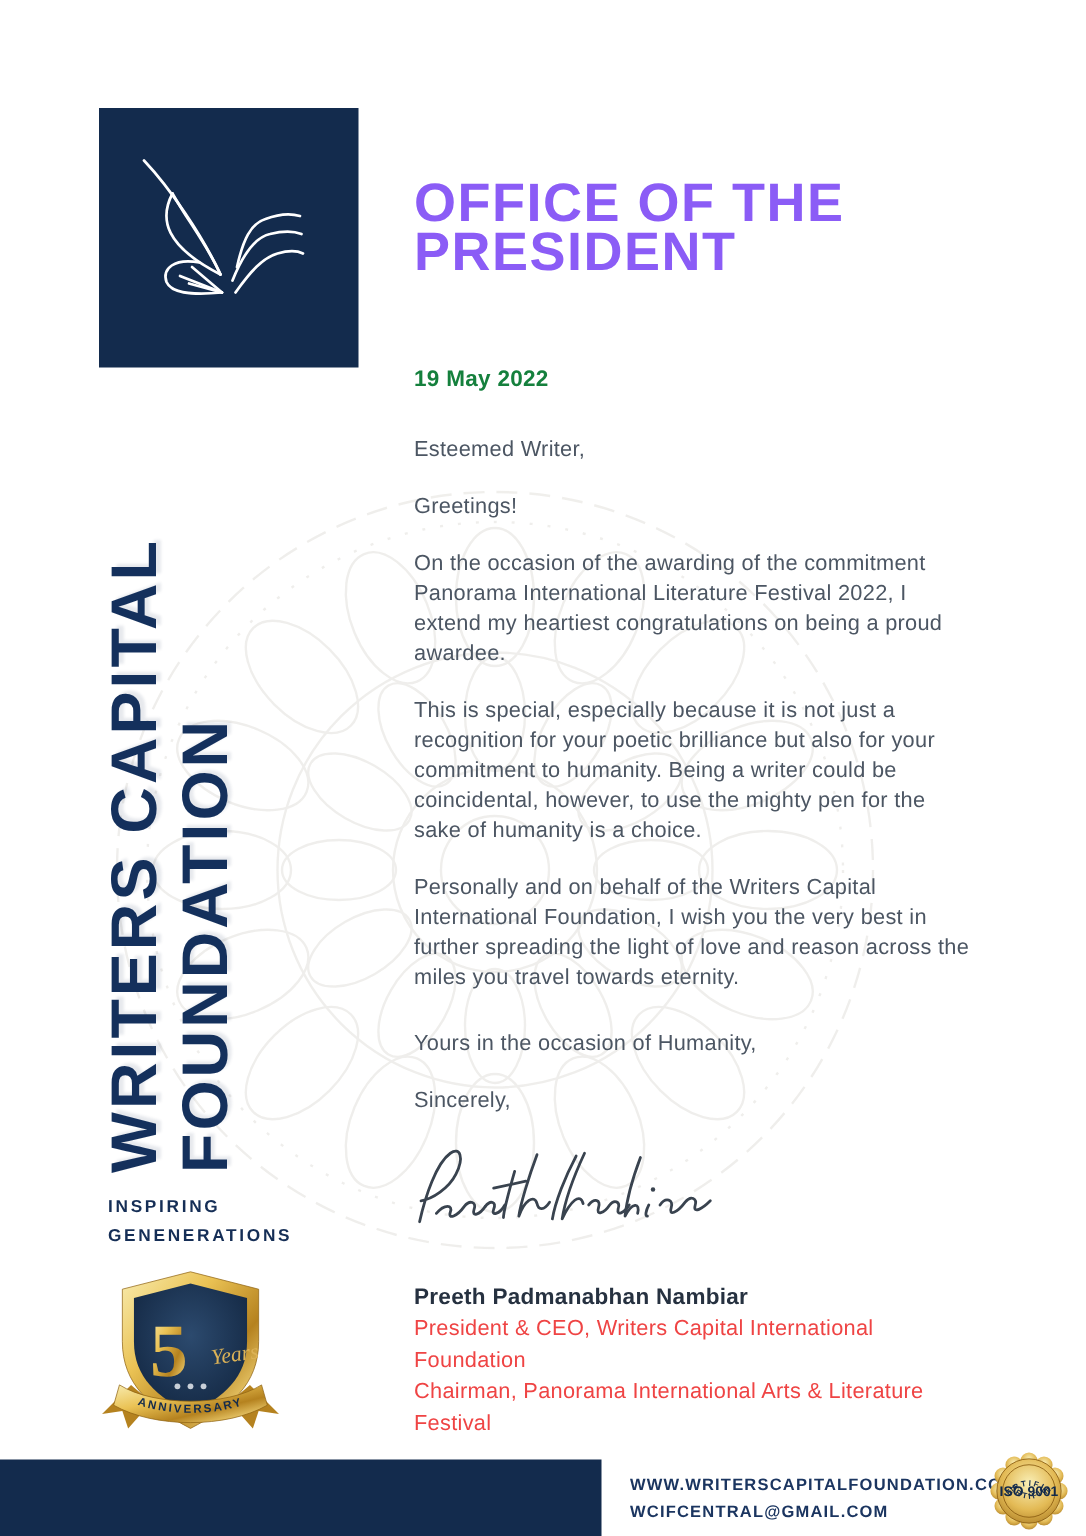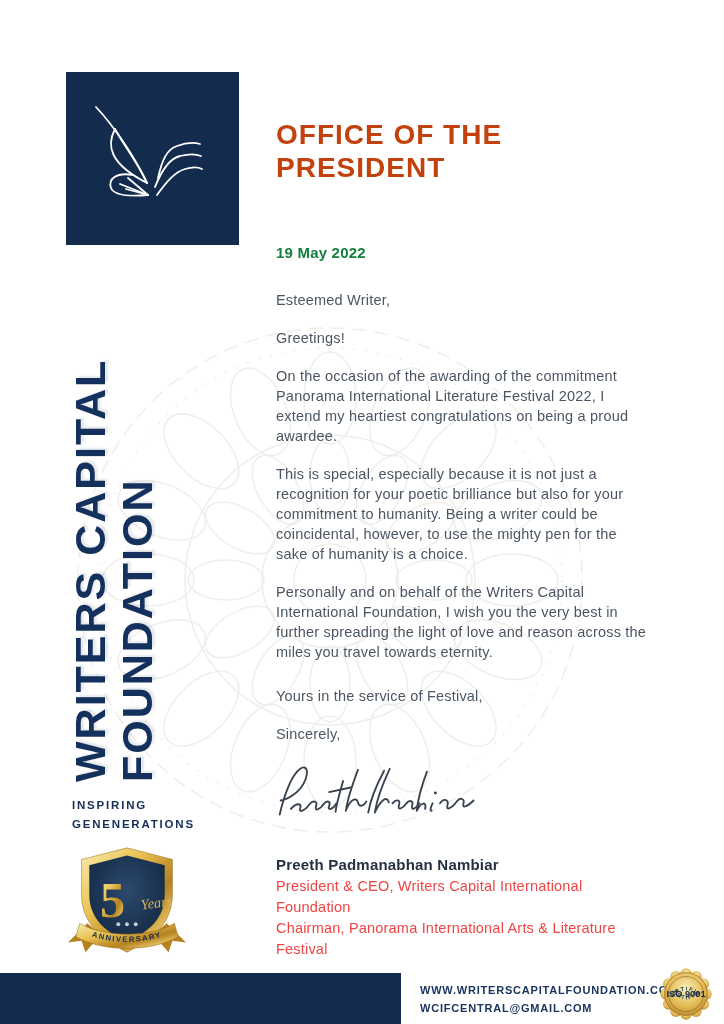--- a/index.html
+++ b/index.html
@@ -14,21 +14,21 @@
   
   .logo-square {
     position:absolute; left:66px; top:72px; width:173px; height:173px;
     background:#132b4d;
   }
   .logo-square svg { position:absolute; left:0; top:0; width:173px; height:173px; }
 
   
   .page-title {
     position:absolute; left:276px; top:118px;
-    color:#c2410c; font-weight:800; font-size:28px; line-height:33px;
+    color:#8b5cf6; font-weight:800; font-size:36px; line-height:33px;
     letter-spacing:1px;
   }
 
   
   .vertical-brand {
     position:absolute; left:-135px; top:484px; width:500px; height:96px;
     transform:rotate(-90deg); transform-origin:center;
     color:#14305c; font-weight:800; font-size:43px; line-height:47px;
     letter-spacing:2px; white-space:nowrap;
     text-shadow:2px 3px 2px rgba(20,40,80,0.10);
@@ -184,21 +184,21 @@
 awardee.</p>
     <p class="pre">This is special, especially because it is not just a
 recognition for your poetic brilliance but also for your
 commitment to humanity. Being a writer could be
 coincidental, however, to use the mighty pen for the
 sake of humanity is a choice.</p>
     <p class="pre para-last">Personally and on behalf of the Writers Capital
 International Foundation, I wish you the very best in
 further spreading the light of love and reason across the
 miles you travel towards eternity.</p>
-    <p>Yours in the service of Festival,</p>
+    <p>Yours in the occasion of Humanity,</p>
     <p>Sincerely,</p>
 
     <svg class="signature-svg" width="205" height="64" viewBox="0 0 220 68">
       <title>Preeth Nambiar</title>
       <g fill="none" stroke="#39434f" stroke-width="2" stroke-linecap="round" stroke-linejoin="round">
         <path d="M4,56 C8,38 16,14 26,7 C33,2 36,10 30,22 C25,32 13,40 5,41"></path>
         <path d="M16,50 C22,43 28,44 26,49 C24,55 31,52 36,45 C40,40 45,42 43,47 C41,53 47,51 51,45"></path>
         <path d="M51,45 C55,40 59,42 57,47 C55,52 61,51 65,44"></path>
         <path d="M72,20 C68,34 64,48 64,53"></path>
         <path d="M57,32 L80,27"></path>

